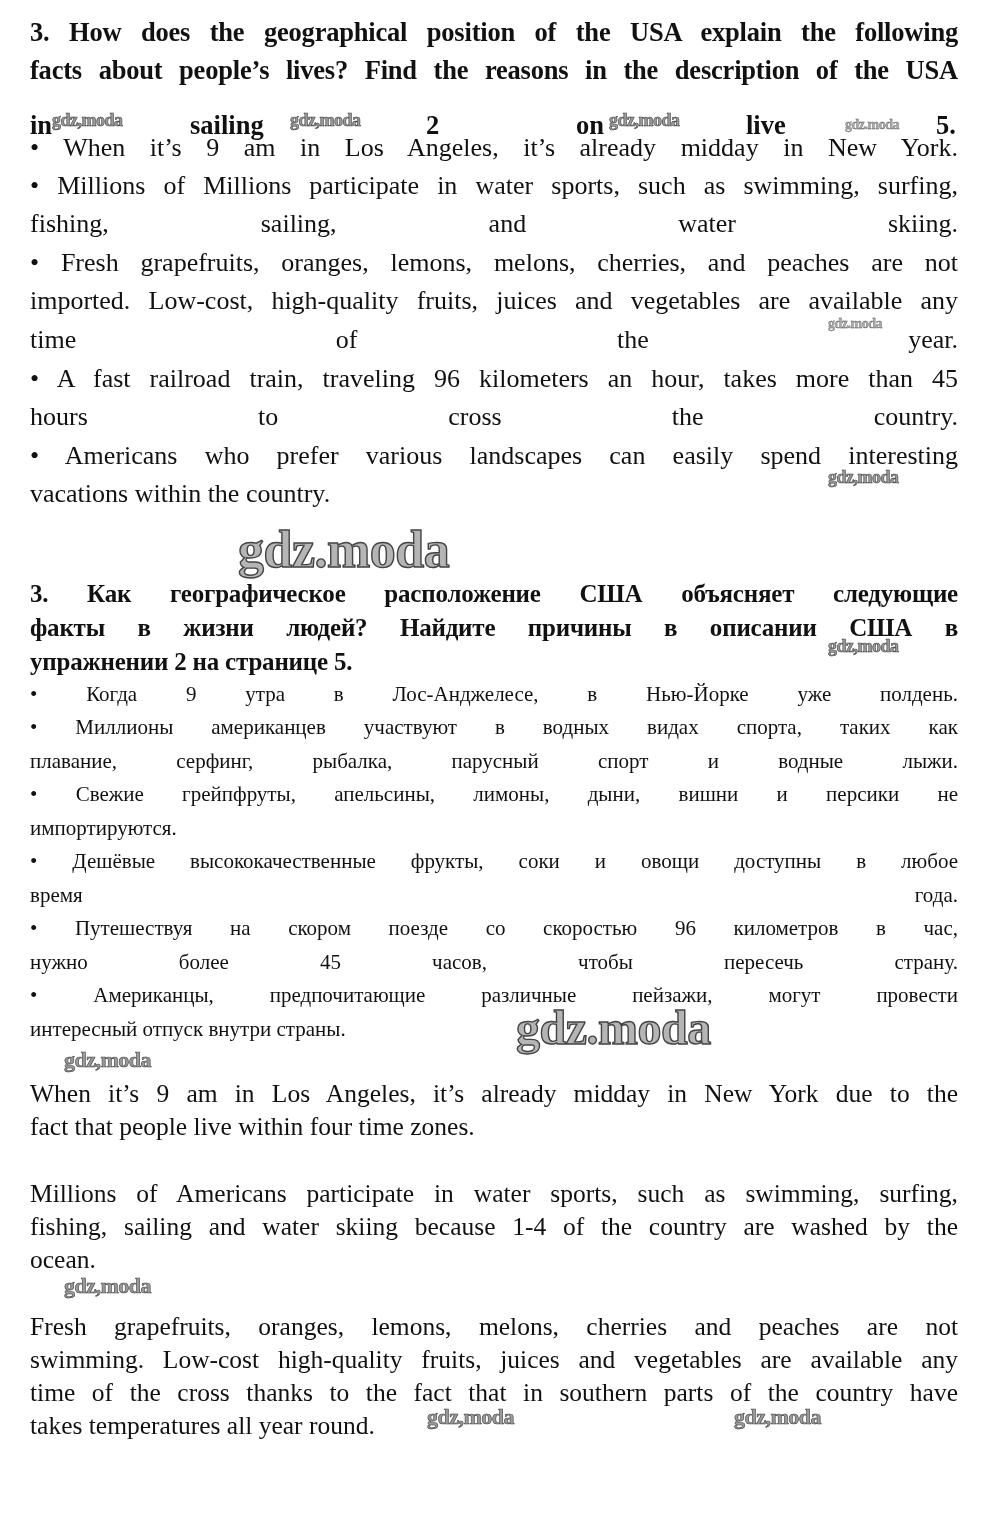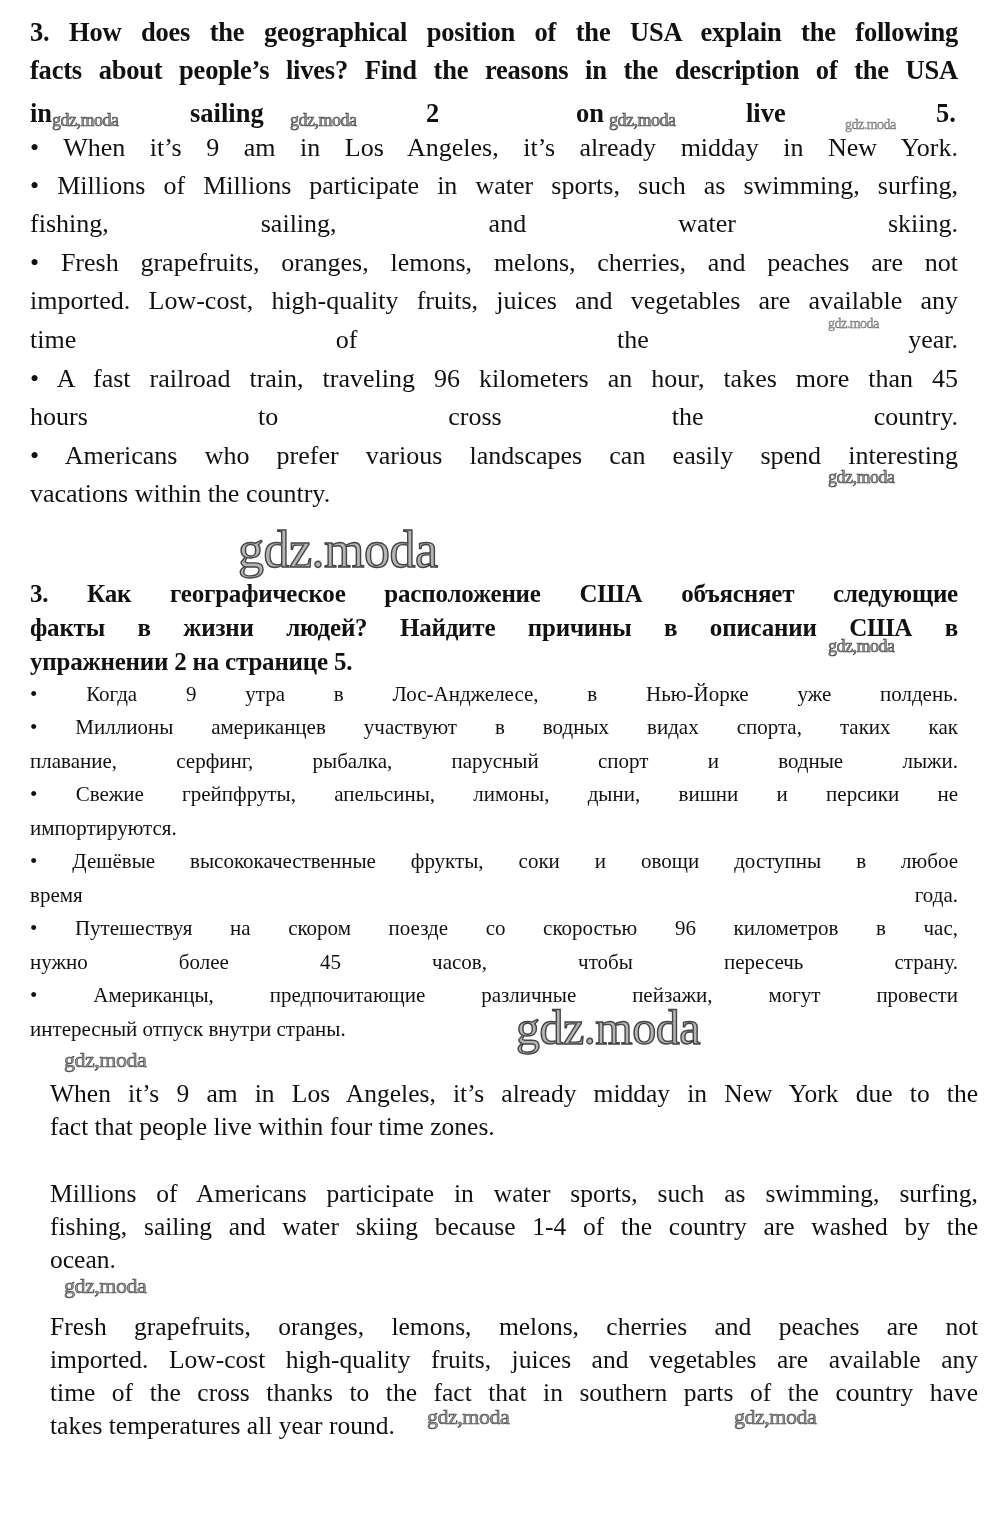--- a/index.html
+++ b/index.html
@@ -4,32 +4,32 @@
 <style>
   html, body { margin: 0; padding: 0; background: #ffffff; }
   body { width: 1004px; height: 1531px; position: relative; overflow: hidden;
          font-family: "Liberation Serif", "DejaVu Serif", serif; color: #111; }
   .line { position: absolute; left: 30px; width: 928px; font-size: 26px; line-height: 38px;
           white-space: nowrap; text-align: justify; text-align-last: justify; }
   .line.last { text-align-last: left; }
   .line.bold { font-weight: bold; font-size: 26.5px; letter-spacing: -0.2px; }
   .ru { font-size: 21px; line-height: 33px; }
   .ru.bold { font-size: 25px; }
-  .ans { font-size: 25.5px; line-height: 33px; margin-left: 20px; }
-  .wm { position: absolute; font-family: "Liberation Serif", serif; font-weight: normal;
+  .ans { font-size: 25.5px; line-height: 33px; }
+  .wm { position: absolute; font-family: "Liberation Serif", serif; font-weight: bold;
         color: #9a9a9a; -webkit-text-stroke: 0.6px #444; letter-spacing: -0.5px; white-space: nowrap; text-align: center; }
   .wm.sm { font-size: 18px; }
   .wm.xs { font-size: 14px; color: #aaa; -webkit-text-stroke: 0.3px #555; }
   .wm.md { font-size: 22px; }
   .wm.lg { font-size: 52px; color: #b5b5b5; -webkit-text-stroke: 1.4px #444;
            background: repeating-linear-gradient(0deg, transparent 0 2px, rgba(0,0,0,0.06) 2px 3px);
            -webkit-background-clip: text; }
   .q3-last { position: absolute; top: 94px; left: 30px; width: 928px; font-size: 26.5px;
              font-weight: bold; line-height: 38px; }
-  .q3-last span { position: absolute; top: 0; }
+  .q3-last span { position: absolute; top: 12px; }
 </style>
 </head>
 <body>
 
 <div class="line bold" style="top:13px">3. How does the geographical position of the USA explain the following</div>
 <div class="line bold" style="top:51px">facts about people’s lives? Find the reasons in the description of the USA</div>
 <div class="q3-last">
   <span style="left:0">in</span>
   <span style="left:160px">sailing</span>
   <span style="left:396px">2</span>
@@ -79,17 +79,17 @@
 
 <div class="line ans" style="top:1077px">When it’s 9 am in Los Angeles, it’s already midday in New York due to the</div>
 <div class="line ans last" style="top:1110px">fact that people live within four time zones.</div>
 
 <div class="line ans" style="top:1177px">Millions of Americans participate in water sports, such as swimming, surfing,</div>
 <div class="line ans" style="top:1210px">fishing, sailing and water skiing because 1-4 of the country are washed by the</div>
 <div class="line ans last" style="top:1243px">ocean.</div>
 <span class="wm md" style="top:1273px;left:64px">gdz,moda</span>
 
 <div class="line ans" style="top:1310px">Fresh grapefruits, oranges, lemons, melons, cherries and peaches are not</div>
-<div class="line ans" style="top:1343px">imported. Low-cost high-quality fruits, juices and vegetables are available any</div>
+<div class="line ans" style="top:1343px">swimming. Low-cost high-quality fruits, juices and vegetables are available any</div>
 <div class="line ans" style="top:1376px">time of the cross thanks to the fact that in southern parts of the country have</div>
 <div class="line ans last" style="top:1409px">takes temperatures all year round.</div>
 <span class="wm md" style="top:1404px;left:427px">gdz,moda</span>
 <span class="wm md" style="top:1404px;left:734px">gdz,moda</span>
 
 </body></html>

